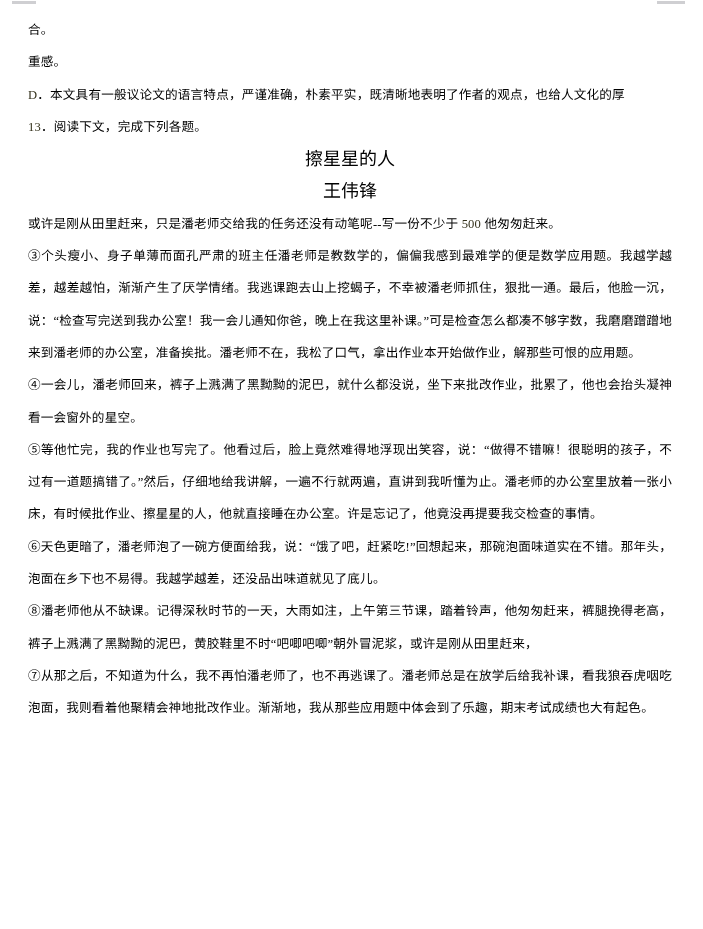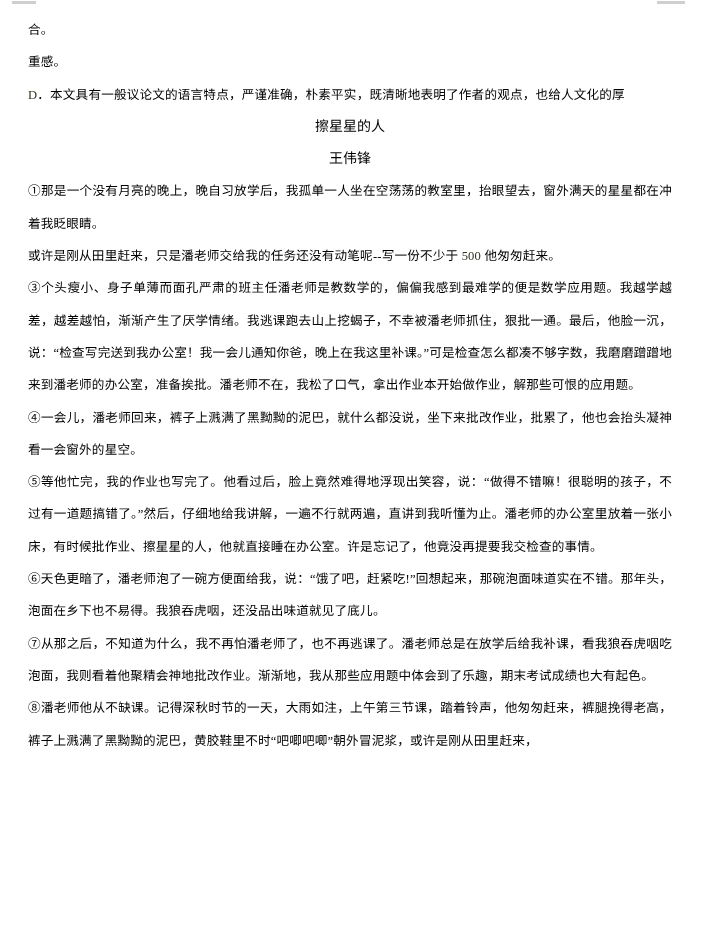--- a/index.html
+++ b/index.html
@@ -48,21 +48,21 @@
     margin: 0;
     color: #000000;
   }
 
   
   .flush { text-indent: 0; }
 
   
   .centered {
     text-align: center;
-    font-size: 14px;
+    font-size: 18px;
     line-height: 32.3px;
     margin: 0;
     white-space: pre;
   }
 
   
   .latin {
     font-family: "Liberation Serif", "DejaVu Serif", serif;
     color: #33301a;
     letter-spacing: 0.2px;
@@ -75,34 +75,34 @@
 <div class="crop-mark right"></div>
 
 <div class="page">
 
   <p class="line flush">合。</p>
 
   <p class="line flush">重感。</p>
 
   <p class="line flush"><span class="latin">D</span><span>．本文具有一般议论文的语言特点，严谨准确，朴素平实，既清晰地表明了作者的观点，也给人文化的厚</span></p>
 
+  <p class="line flush"><span class="latin">13</span><span>．阅读下文，完成下列各题。</span></p>
 
   <p class="centered">擦星星的人</p>
 
   <p class="centered">王伟锋</p>
 
-  <p class="line">①那是一个没有月亮的晚上，晚自习放学后，我孤单一人坐在空荡荡的教室里，抬眼望去，窗外满天的星星都在冲着我眨眼睛。</p>
 
   <p class="line"><span>或许是刚从田里赶来，只是潘老师交给我的任务还没有动笔呢--写一份不少于 </span><span class="latin">500</span><span> 他匆匆赶来。</span></p>
 
   <p class="line">③个头瘦小、身子单薄而面孔严肃的班主任潘老师是教数学的，偏偏我感到最难学的便是数学应用题。我越学越差，越差越怕，渐渐产生了厌学情绪。我逃课跑去山上挖蝎子，不幸被潘老师抓住，狠批一通。最后，他脸一沉，说：“检查写完送到我办公室！我一会儿通知你爸，晚上在我这里补课。”可是检查怎么都凑不够字数，我磨磨蹭蹭地来到潘老师的办公室，准备挨批。潘老师不在，我松了口气，拿出作业本开始做作业，解那些可恨的应用题。</p>
 
   <p class="line">④一会儿，潘老师回来，裤子上溅满了黑黝黝的泥巴，就什么都没说，坐下来批改作业，批累了，他也会抬头凝神看一会窗外的星空。</p>
 
   <p class="line">⑤等他忙完，我的作业也写完了。他看过后，脸上竟然难得地浮现出笑容，说：“做得不错嘛！很聪明的孩子，不过有一道题搞错了。”然后，仔细地给我讲解，一遍不行就两遍，直讲到我听懂为止。潘老师的办公室里放着一张小床，有时候批作业、擦星星的人，他就直接睡在办公室。许是忘记了，他竟没再提要我交检查的事情。</p>
 
-  <p class="line">⑥天色更暗了，潘老师泡了一碗方便面给我，说：“饿了吧，赶紧吃!”回想起来，那碗泡面味道实在不错。那年头，泡面在乡下也不易得。我狼吞虎咽，还没品出味道就见了底儿。</p>
+  <p class="line">⑥天色更暗了，潘老师泡了一碗方便面给我，说：“饿了吧，赶紧吃!”回想起来，那碗泡面味道实在不错。那年头，泡面在乡下也不易得。我越学越差，还没品出味道就见了底儿。</p>
+
+  <p class="line">⑧潘老师他从不缺课。记得深秋时节的一天，大雨如注，上午第三节课，踏着铃声，他匆匆赶来，裤腿挽得老高，裤子上溅满了黑黝黝的泥巴，黄胶鞋里不时“吧唧吧唧”朝外冒泥浆，或许是刚从田里赶来，</p>
 
   <p class="line">⑦从那之后，不知道为什么，我不再怕潘老师了，也不再逃课了。潘老师总是在放学后给我补课，看我狼吞虎咽吃泡面，我则看着他聚精会神地批改作业。渐渐地，我从那些应用题中体会到了乐趣，期末考试成绩也大有起色。</p>
-
-  <p class="line">⑧潘老师他从不缺课。记得深秋时节的一天，大雨如注，上午第三节课，踏着铃声，他匆匆赶来，裤腿挽得老高，裤子上溅满了黑黝黝的泥巴，黄胶鞋里不时“吧唧吧唧”朝外冒泥浆，或许是刚从田里赶来，</p>
 
 </div>
 
 </body></html>

